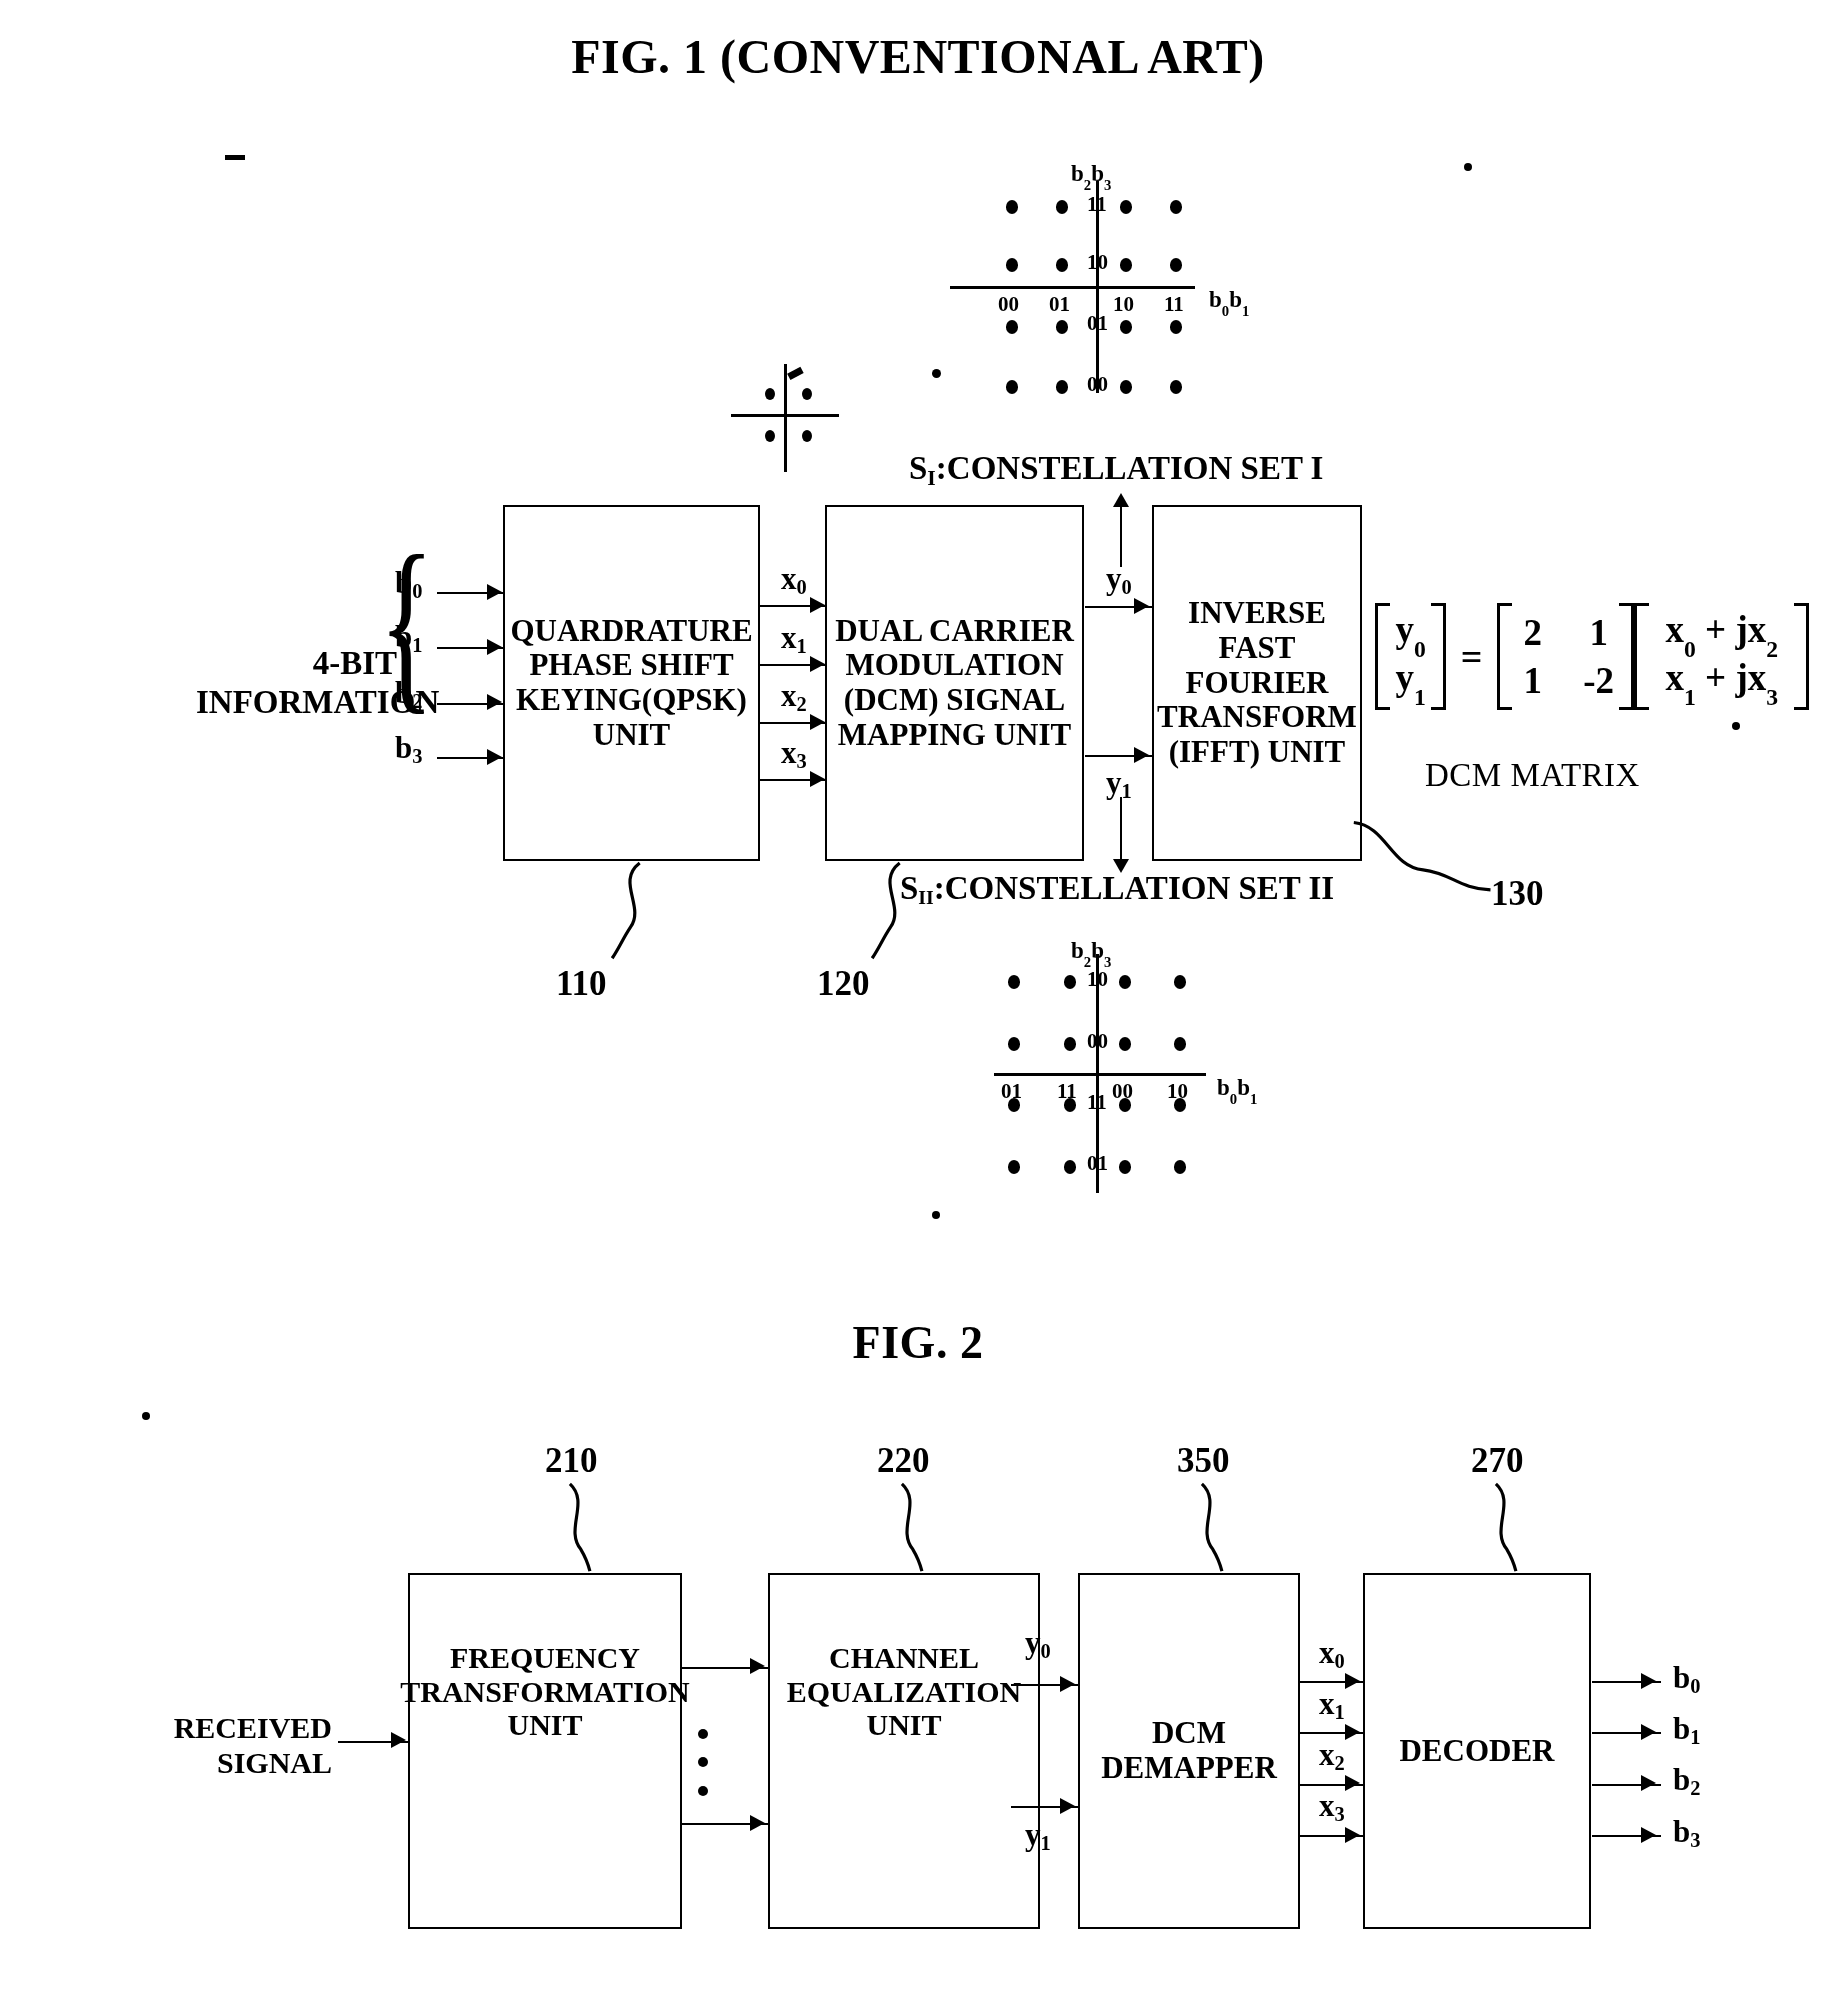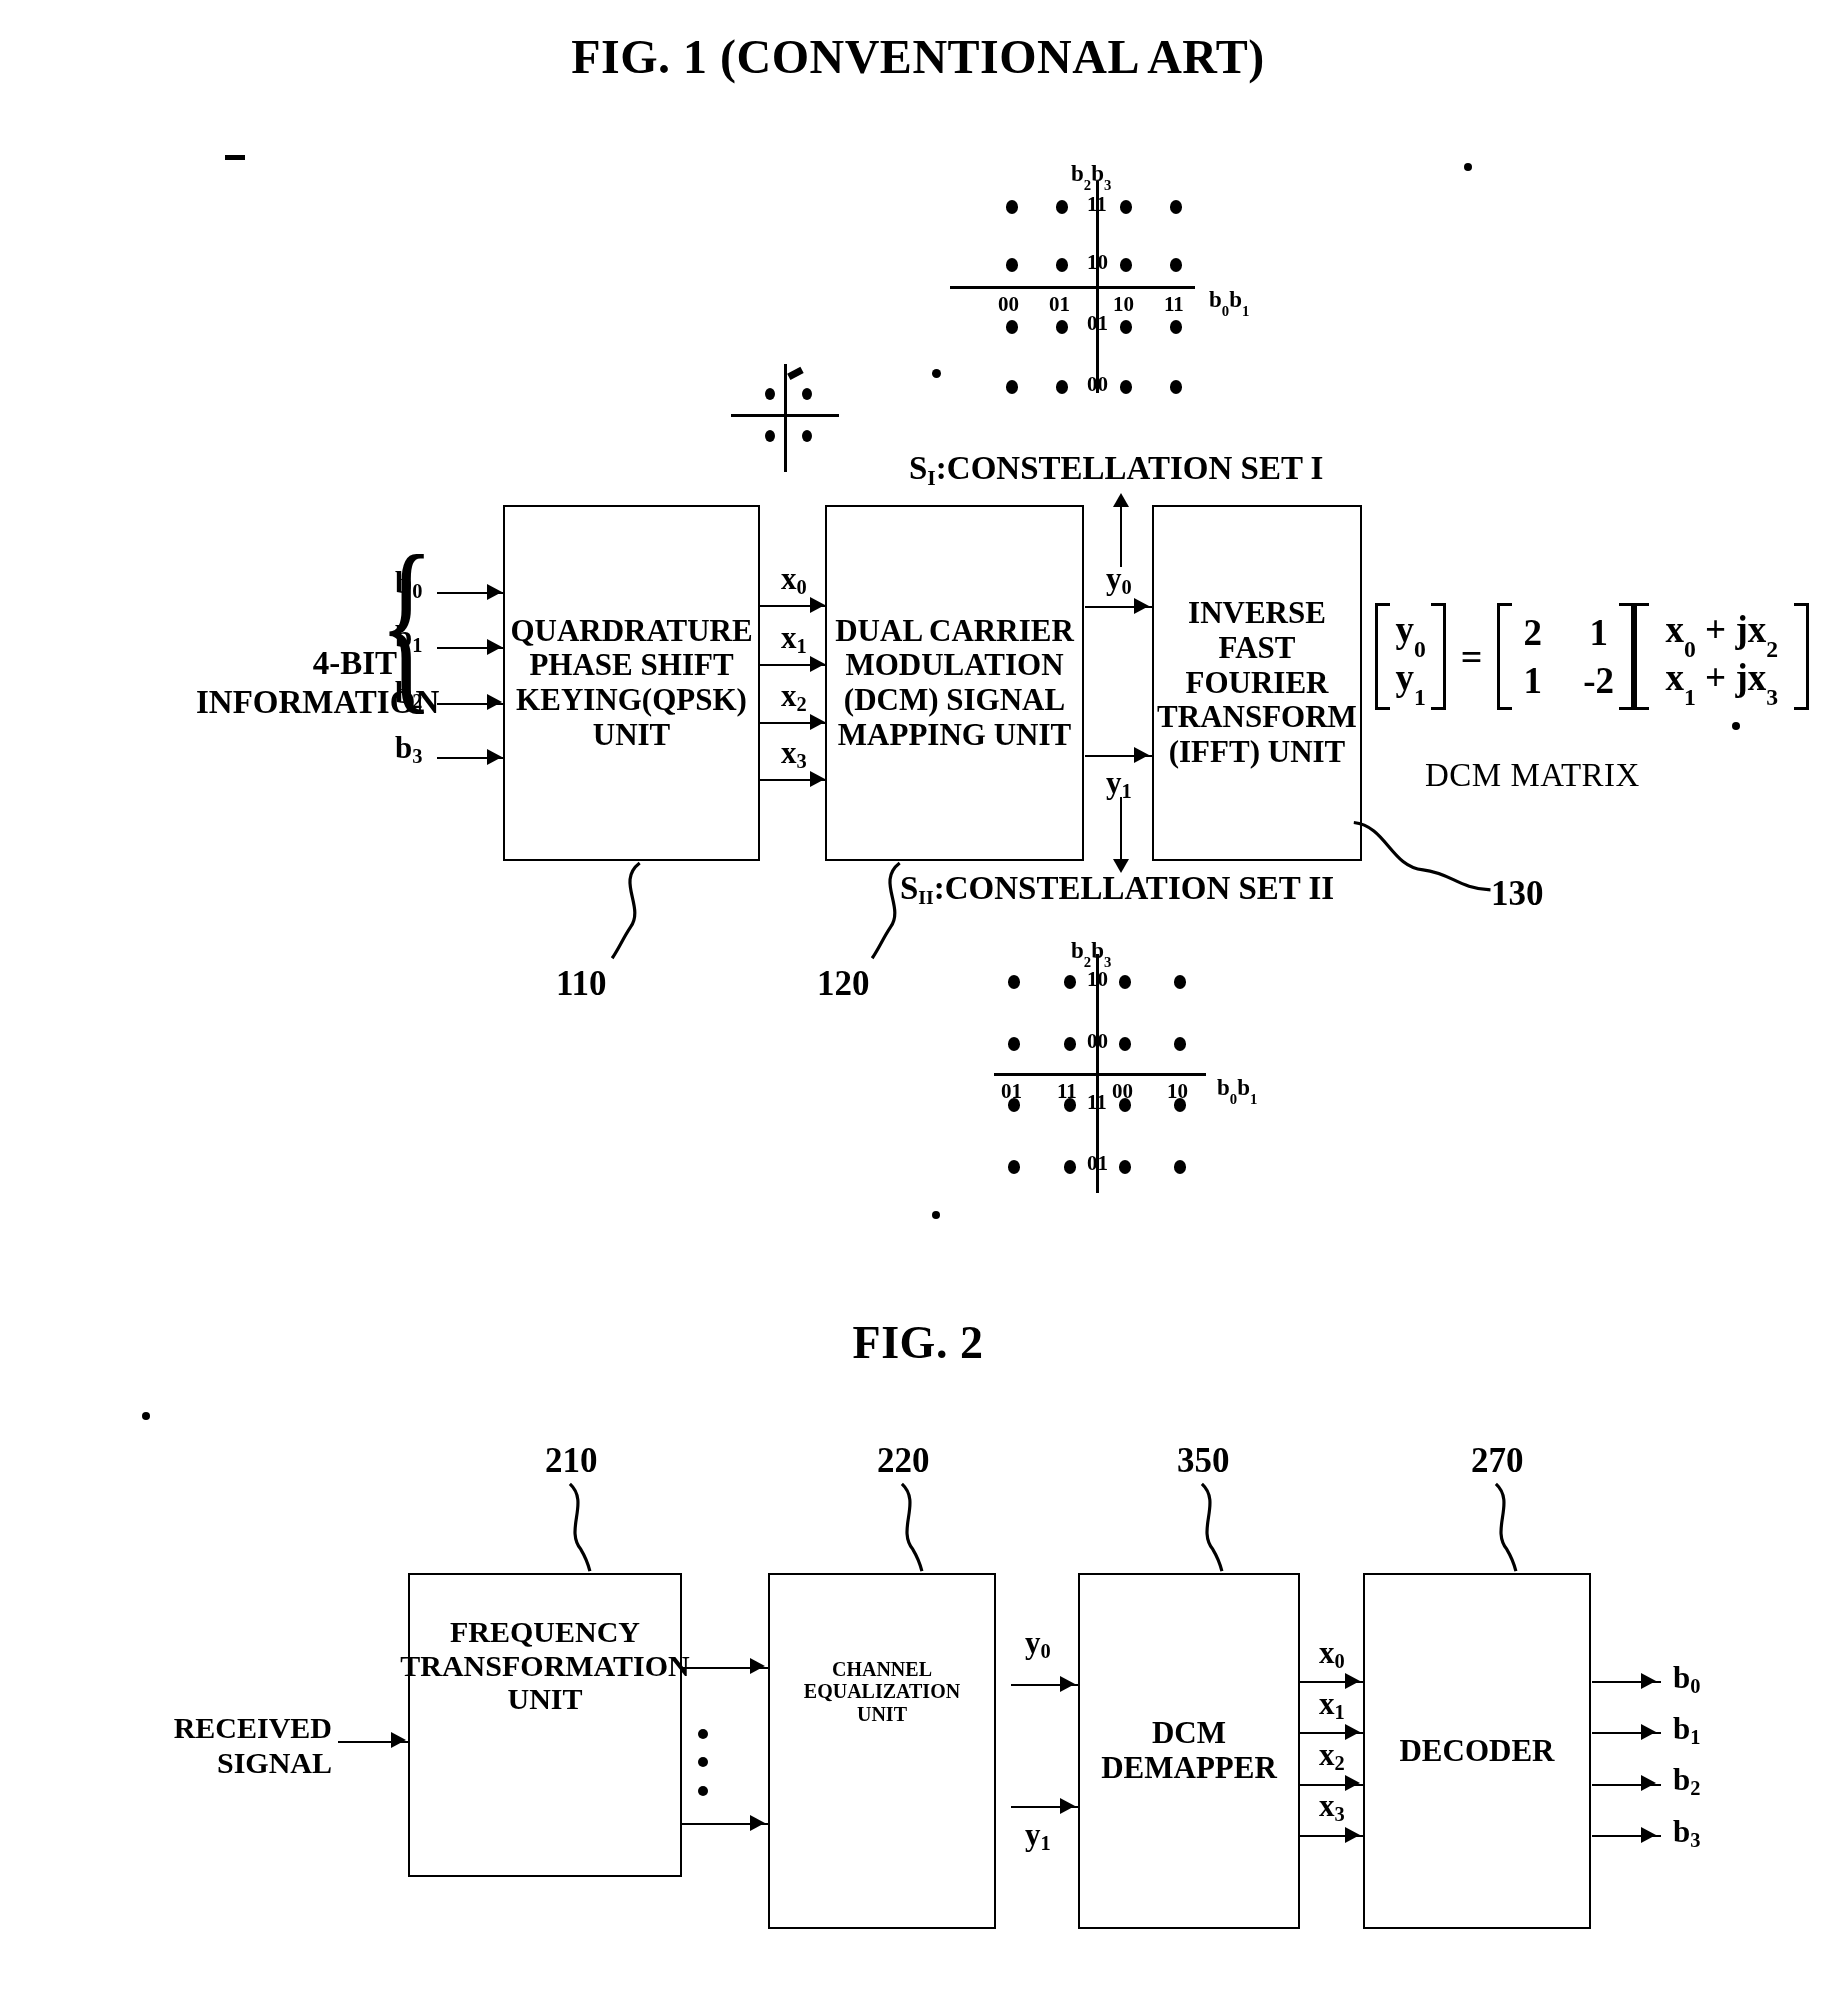--- a/index.html
+++ b/index.html
@@ -448,37 +448,37 @@
   <div class="lbl refnum" style="left:1471px;top:1442px;">270</div>
   <svg class="leader" style="left:1485px;top:1482px;width:50px;height:91px;" viewBox="0 0 55 100">
     <path d="M12 2 C 34 22, 6 52, 24 74 C 30 84, 32 90, 34 98" stroke="#000" stroke-width="3.5" fill="none"></path>
   </svg>
 
   <div class="lbl big-lbl" style="left:149px;top:1710px;width:183px;white-space:pre-line;line-height:1.18;font-size:30px;">RECEIVED
 SIGNAL</div>
   <div class="hline" style="left:338px;top:1741px;width:71px;"></div>
   <div class="arrow-r" style="left:391px;top:1732px;"></div>
 
-  <div class="block" style="left:408px;top:1573px;width:274px;height:304px;font-size:30px;">
+  <div class="block" style="left:408px;top:1573px;width:274px;height:356px;font-size:30px;">
     <div class="blk-text" style="margin-top:-119px;">FREQUENCY
 TRANSFORMATION
 UNIT</div>
   </div>
 
   <div class="hline" style="left:682px;top:1667px;width:88px;"></div>
   <div class="arrow-r" style="left:750px;top:1658px;"></div>
   <div class="hline" style="left:682px;top:1823px;width:88px;"></div>
   <div class="arrow-r" style="left:750px;top:1815px;"></div>
   <div class="vdots" style="left:698px;top:1729px;">
     <span></span>
       <span></span>
       <span></span>
   </div>
 
-  <div class="block" style="left:768px;top:1573px;width:228px;height:356px;font-size:20px;">
+  <div class="block" style="left:768px;top:1573px;width:272px;height:356px;font-size:30px;">
     <div class="blk-text" style="margin-top:-119px;">CHANNEL
 EQUALIZATION
 UNIT</div>
   </div>
 
   <div class="lbl sig" style="left:1025px;top:1626px;">y<sub>0</sub></div>
   <div class="hline" style="left:1011px;top:1684px;width:69px;"></div>
   <div class="arrow-r" style="left:1060px;top:1676px;"></div>
 
   <div class="lbl sig" style="left:1025px;top:1818px;">y<sub>1</sub></div>

